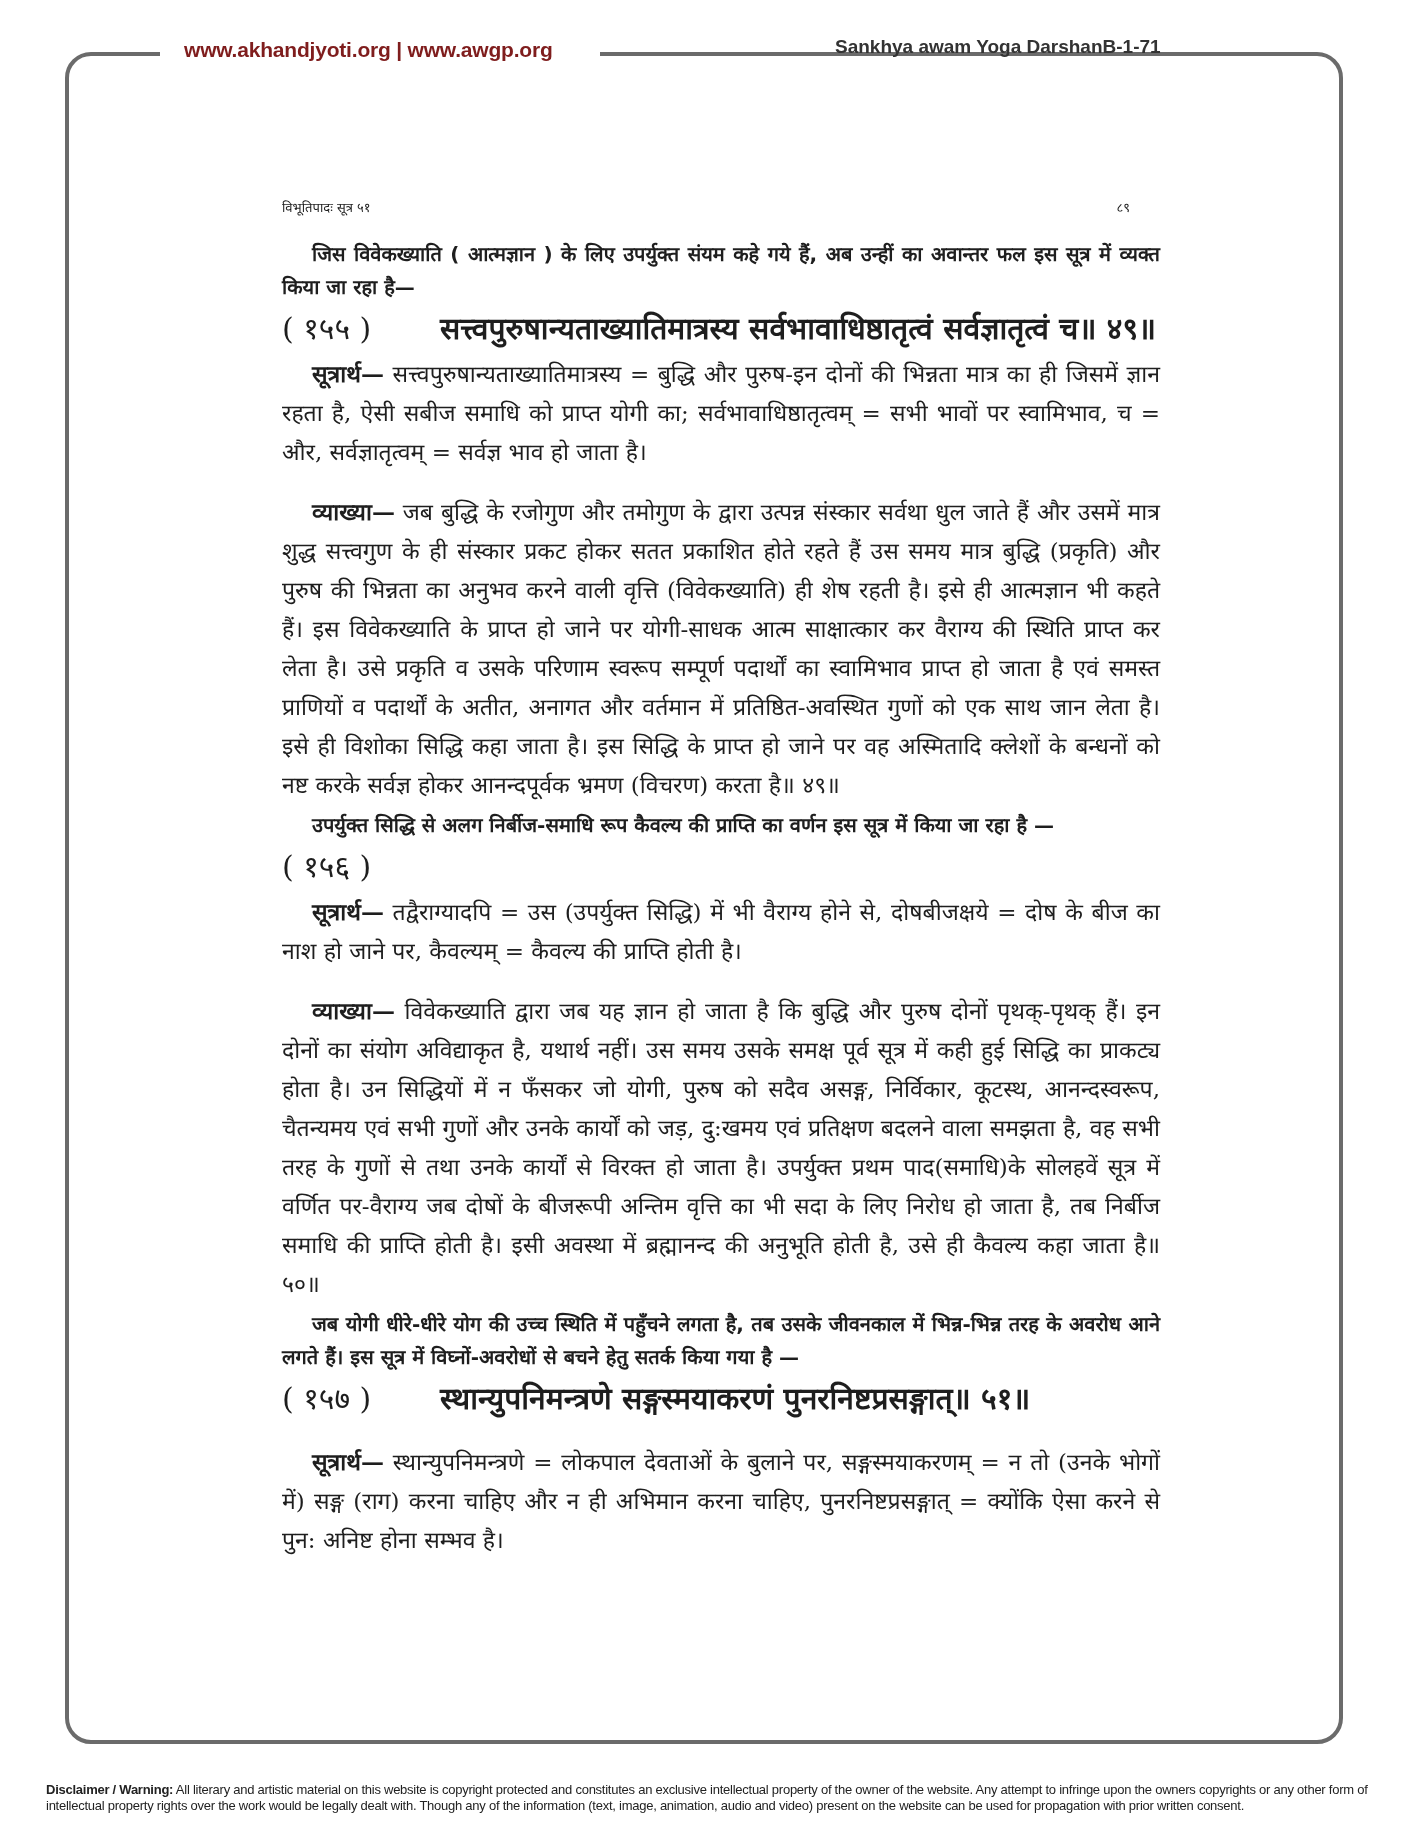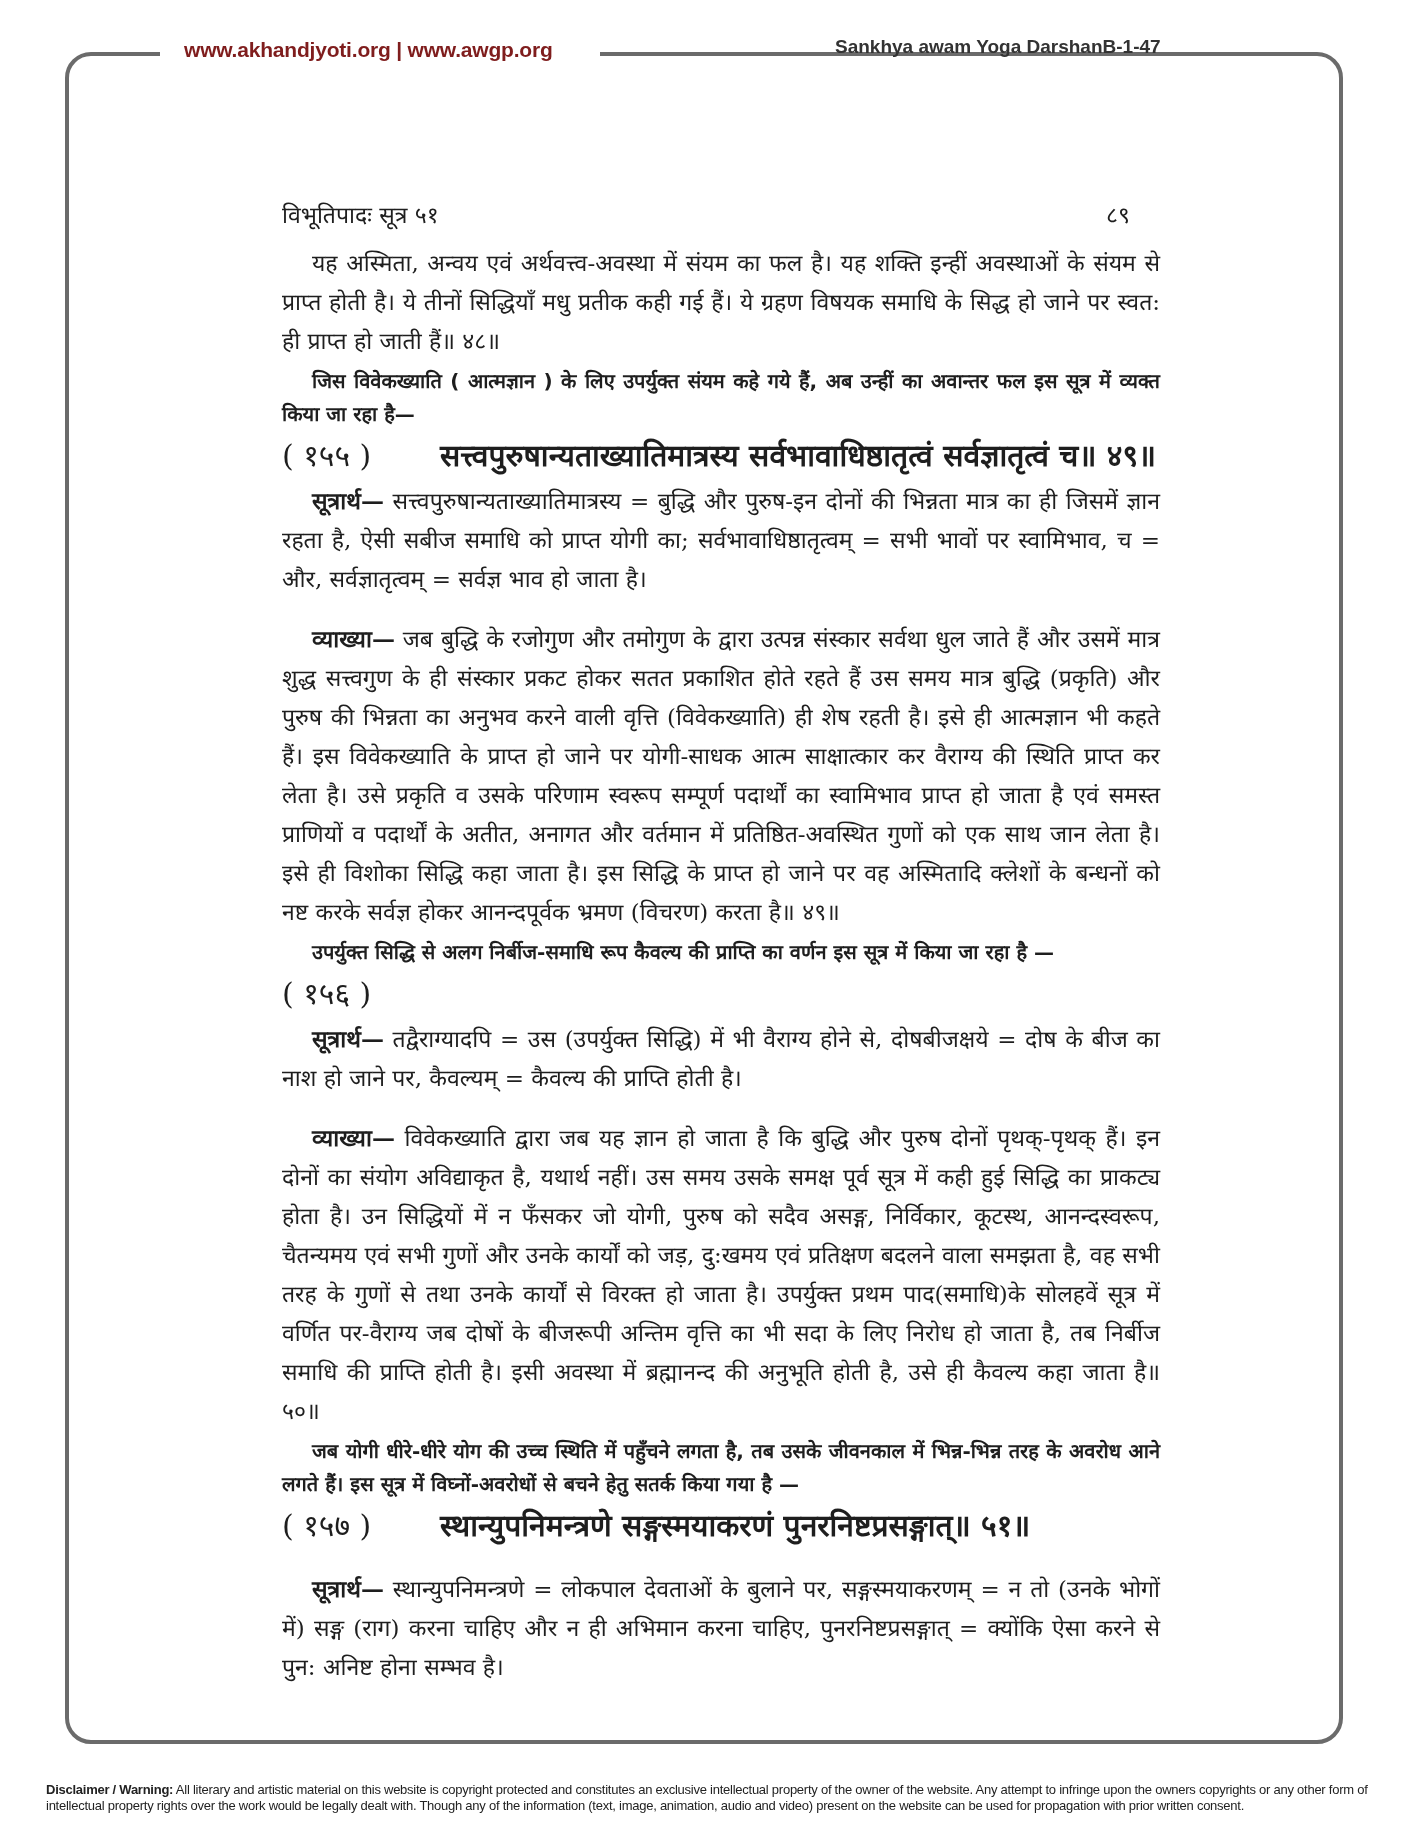--- a/index.html
+++ b/index.html
@@ -13,21 +13,21 @@
               font-family: "Liberation Sans", sans-serif; font-weight: bold; font-size: 21px;
               color: #7f1d1d; letter-spacing: -0.2px; }
   .hdr-right { position: absolute; left: 835px; top: 36px; background: transparent;
                font-family: "Liberation Sans", sans-serif; font-weight: bold; font-size: 19px;
                color: #333; }
   .hdr-strike { position: absolute; left: 600px; top: 52px; width: 680px; height: 4px; background: #6b6b6b; }
   .hdr-cover-l { position: absolute; left: 160px; top: 40px; width: 460px; height: 30px; background:#fff; }
 
   .content { position: absolute; left: 282px; top: 198px; width: 878px; }
 
-  .running-head { display: flex; justify-content: space-between; font-size: 23px; margin-bottom: 14px; }
+  .running-head { display: flex; justify-content: space-between; font-size: 13px; margin-bottom: 22px; }
   .running-head .pg { padding-right: 30px; }
 
   p { margin: 0; font-size: 23px; line-height: 39px; text-align: justify; }
   p.ind { text-indent: 30px; }
   p.intro { font-family: "DejaVu Sans", sans-serif; font-weight: bold; font-size: 20px;
             line-height: 33px; text-indent: 30px; margin-top: 4px; }
   .sutra { display: flex; font-size: 30px; font-weight: bold; line-height: 46px; margin: 2px 0 2px 0; }
   .sutra .num { width: 158px; flex: none; font-weight: normal; }
   .label { font-weight: bold; }
   .gap { margin-top: 20px; }
@@ -37,29 +37,28 @@
                 color: #222; letter-spacing: -0.25px; }
   .disclaimer b { font-weight: bold; margin-top: 12px; }
 </style>
 </head>
 <body>
 
 <div class="frame"></div>
 <div class="hdr-cover-l"></div>
 <div class="hdr-strike"></div>
 <div class="hdr-left">www.akhandjyoti.org | www.awgp.org</div>
-<div class="hdr-right">Sankhya awam Yoga DarshanB-1-47</div>
+<div class="hdr-right">Sankhya awam Yoga DarshanB-1-71</div>
 
 <div class="content">
   <div class="running-head">
     <span>विभूतिपादः सूत्र ५१</span>
     <span class="pg">८९</span>
   </div>
 
-  <p class="ind">यह अस्मिता, अन्वय एवं अर्थवत्त्व-अवस्था में संयम का फल है। यह शक्ति इन्हीं अवस्थाओं के संयम से प्राप्त होती है। ये तीनों सिद्धियाँ मधु प्रतीक कही गई हैं। ये ग्रहण विषयक समाधि के सिद्ध हो जाने पर स्वत: ही प्राप्त हो जाती हैं॥ ४८॥</p>
 
   <p class="intro">जिस विवेकख्याति ( आत्मज्ञान ) के लिए उपर्युक्त संयम कहे गये हैं, अब उन्हीं का अवान्तर फल इस सूत्र में व्यक्त किया जा रहा है—</p>
   <div class="sutra">
     <span class="num">( १५५ )</span>
     <span>सत्त्वपुरुषान्यताख्यातिमात्रस्य सर्वभावाधिष्ठातृत्वं सर्वज्ञातृत्वं च॥ ४९॥</span>
   </div>
   <p class="ind"><span class="label">सूत्रार्थ—</span><span> सत्त्वपुरुषान्यताख्यातिमात्रस्य = बुद्धि और पुरुष-इन दोनों की भिन्नता मात्र का ही जिसमें ज्ञान रहता है, ऐसी सबीज समाधि को प्राप्त योगी का; सर्वभावाधिष्ठातृत्वम् = सभी भावों पर स्वामिभाव, च = और, सर्वज्ञातृत्वम् = सर्वज्ञ भाव हो जाता है।</span></p>
   <p class="ind gap"><span class="label">व्याख्या—</span><span> जब बुद्धि के रजोगुण और तमोगुण के द्वारा उत्पन्न संस्कार सर्वथा धुल जाते हैं और उसमें मात्र शुद्ध सत्त्वगुण के ही संस्कार प्रकट होकर सतत प्रकाशित होते रहते हैं उस समय मात्र बुद्धि (प्रकृति) और पुरुष की भिन्नता का अनुभव करने वाली वृत्ति (विवेकख्याति) ही शेष रहती है। इसे ही आत्मज्ञान भी कहते हैं। इस विवेकख्याति के प्राप्त हो जाने पर योगी-साधक आत्म साक्षात्कार कर वैराग्य की स्थिति प्राप्त कर लेता है। उसे प्रकृति व उसके परिणाम स्वरूप सम्पूर्ण पदार्थों का स्वामिभाव प्राप्त हो जाता है एवं समस्त प्राणियों व पदार्थों के अतीत, अनागत और वर्तमान में प्रतिष्ठित-अवस्थित गुणों को एक साथ जान लेता है। इसे ही विशोका सिद्धि कहा जाता है। इस सिद्धि के प्राप्त हो जाने पर वह अस्मितादि क्लेशों के बन्धनों को नष्ट करके सर्वज्ञ होकर आनन्दपूर्वक भ्रमण (विचरण) करता है॥ ४९॥</span></p>
 
   <p class="intro">उपर्युक्त सिद्धि से अलग निर्बीज-समाधि रूप कैवल्य की प्राप्ति का वर्णन इस सूत्र में किया जा रहा है —</p>

